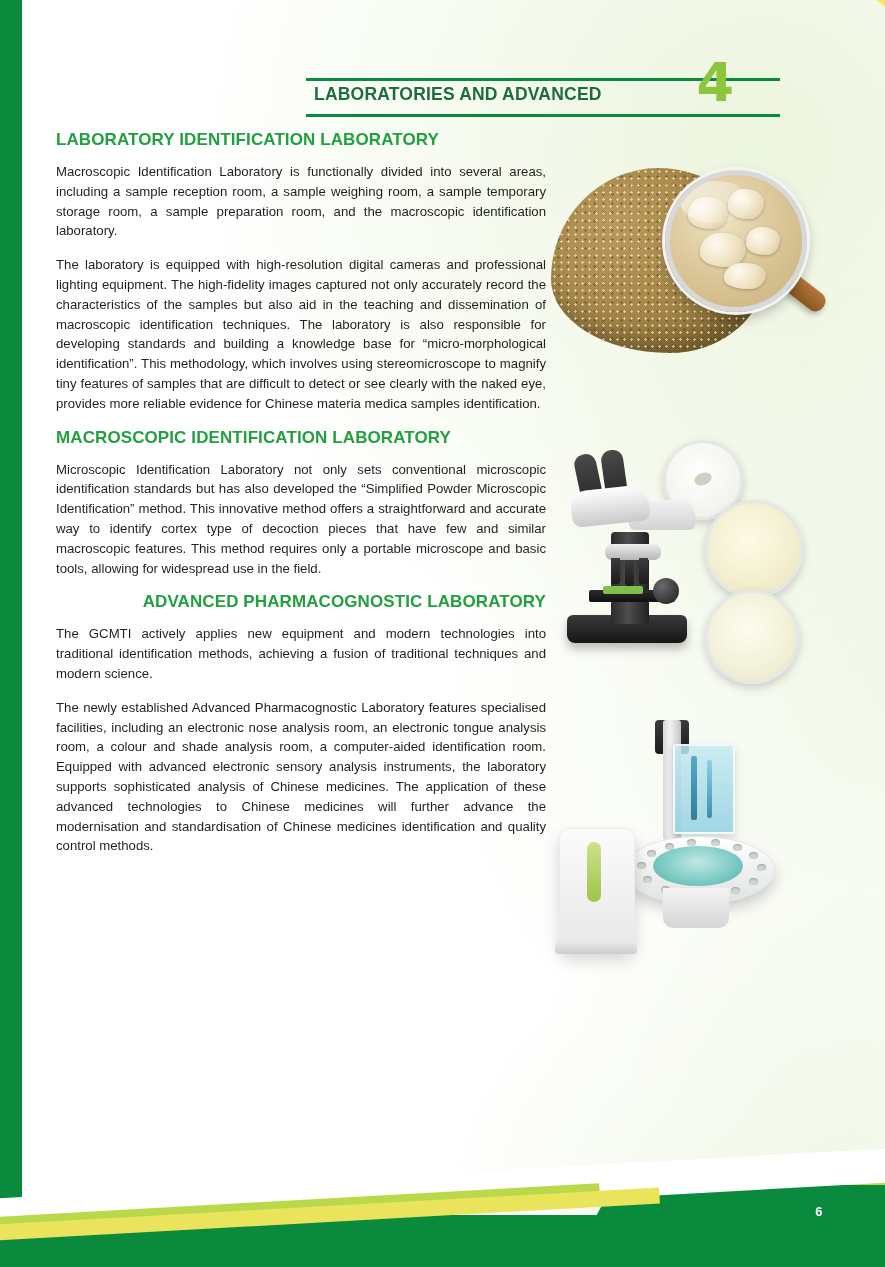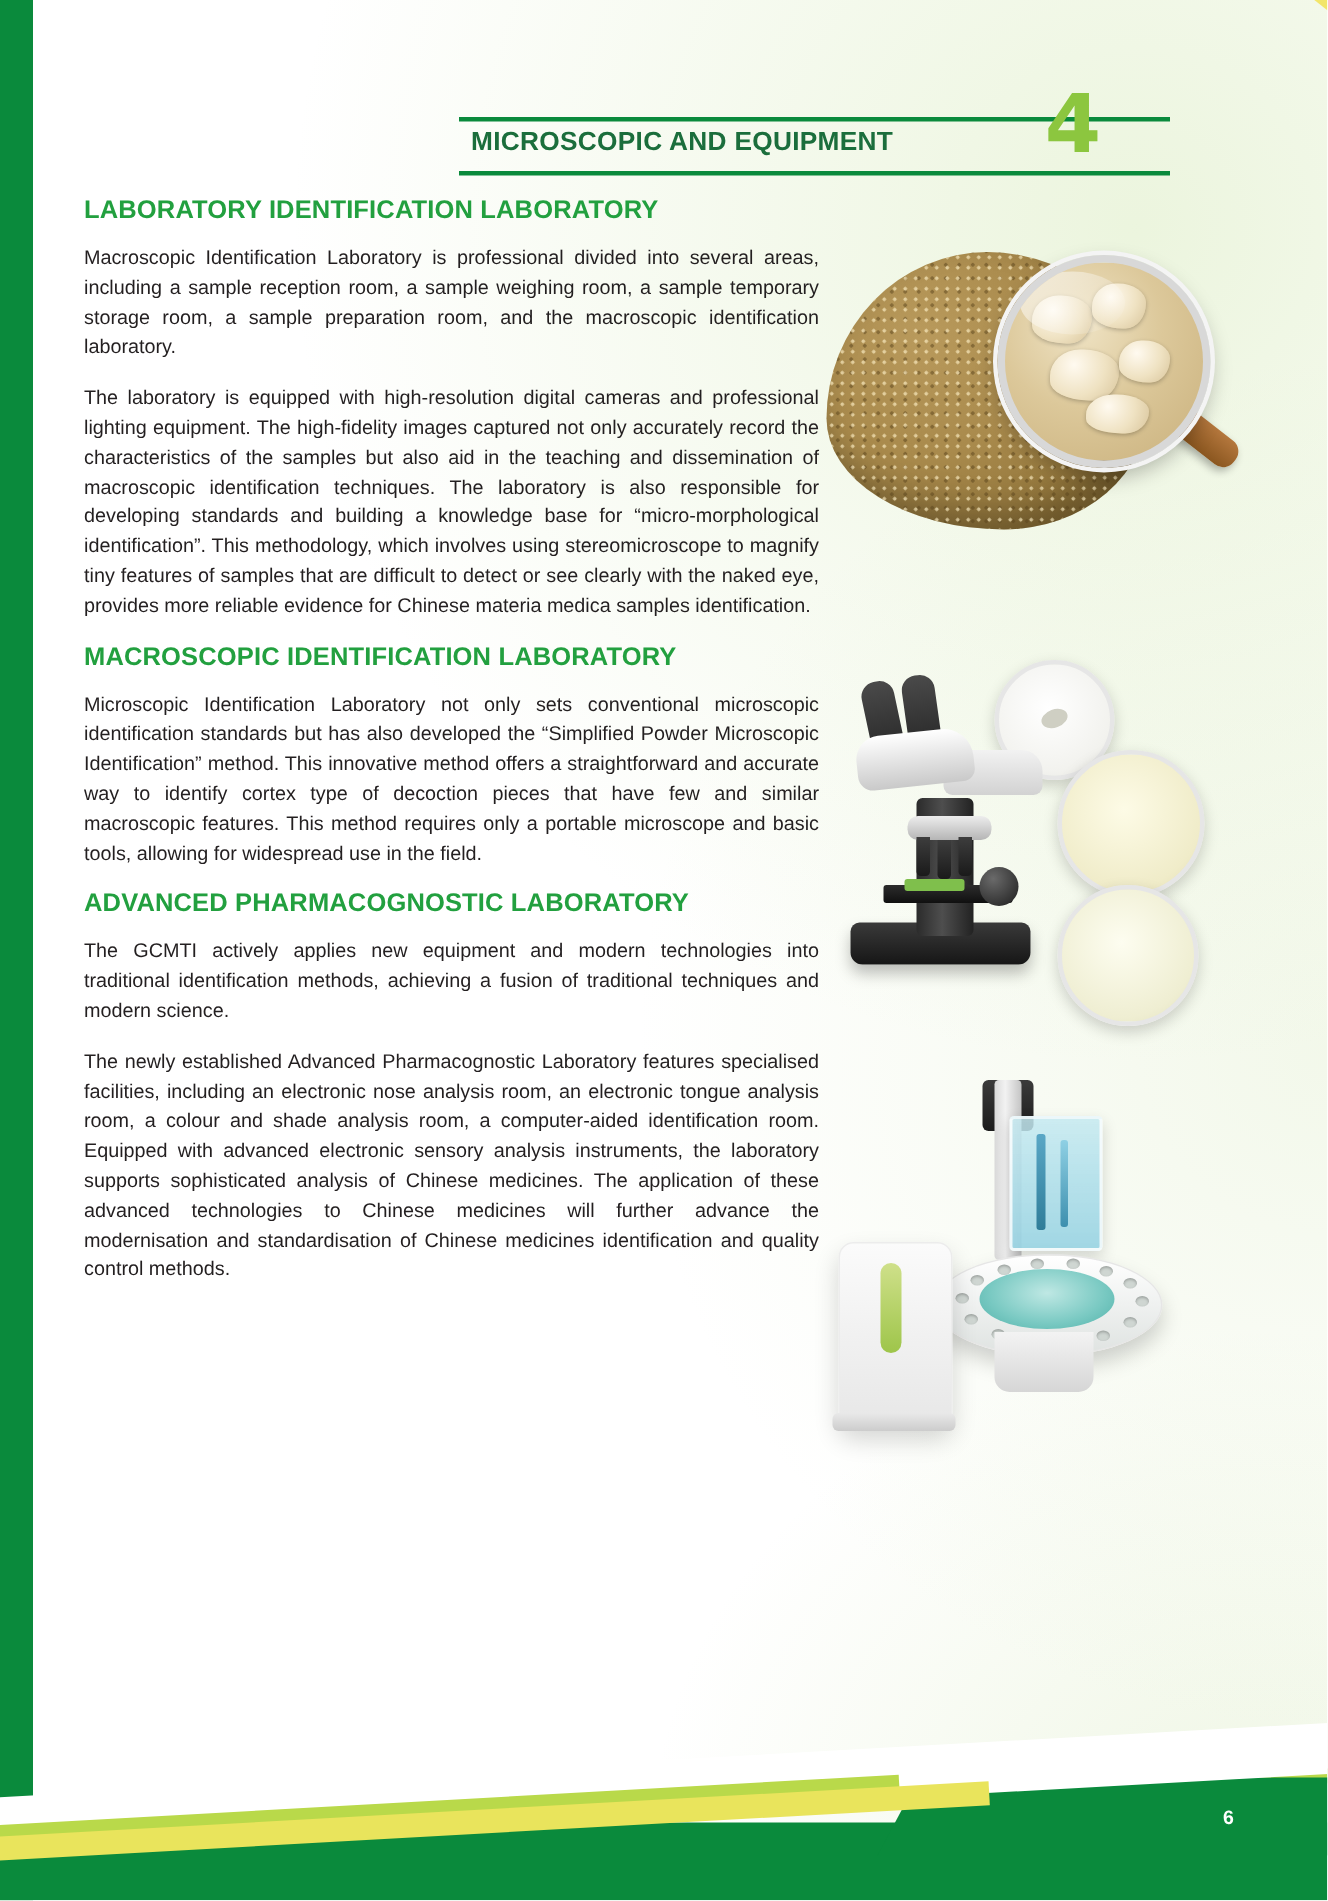--- a/index.html
+++ b/index.html
@@ -205,21 +205,21 @@
     width: 490px;
   }
   h2.section-title {
     margin: 0 0 12px 0;
     font-size: 17px;
     font-weight: bold;
     color: #22a03f;
     letter-spacing: .1px;
   }
   .sec-2 { margin-top: 34px; }
-  .sec-3 { margin-top: 36px; }
+  .sec-3 { margin-top: 36px; text-align: right; }
 
   p.para {
     margin: 0 0 14px 0;
     font-size: 13.2px;
     line-height: 1.50;
     color: #231f20;
     text-align: justify;
     text-justify: inter-word;
   }
   p.para:last-child { margin-bottom: 0; }
@@ -518,29 +518,29 @@
 
   <div class="ribbons">
 
     <div class="ribbon rb3"></div>
     <div class="ribbon rb4"></div>
     <div class="ribbon rb5"></div>
   </div>
 
   <div class="header">
     <div class="header-rule-top"></div>
-    <div class="header-title">MICROSCOPIC AND EQUIPMENT</div>
+    <div class="header-title">LABORATORIES AND ADVANCED</div>
     <div class="header-chapter">4</div>
     <div class="header-rule-bottom"></div>
   </div>
 
   <div class="content">
 
     <h2 class="section-title">LABORATORY IDENTIFICATION LABORATORY</h2>
-    <p class="para">Macroscopic Identification Laboratory is professional divided into several areas, including a sample reception room, a sample weighing room, a sample temporary storage room, a sample preparation room, and the macroscopic identification laboratory.</p>
+    <p class="para">Macroscopic Identification Laboratory is functionally divided into several areas, including a sample reception room, a sample weighing room, a sample temporary storage room, a sample preparation room, and the macroscopic identification laboratory.</p>
     <p class="para">The laboratory is equipped with high-resolution digital cameras and professional lighting equipment. The high-fidelity images captured not only accurately record the characteristics of the samples but also aid in the teaching and dissemination of macroscopic identification techniques. The laboratory is also responsible for developing standards and building a knowledge base for “micro-morphological identification”. This methodology, which involves using stereomicroscope to magnify tiny features of samples that are difficult to detect or see clearly with the naked eye, provides more reliable evidence for Chinese materia medica samples identification.</p>
 
     <h2 class="section-title sec-2">MACROSCOPIC IDENTIFICATION LABORATORY</h2>
     <p class="para">Microscopic Identification Laboratory not only sets conventional microscopic identification standards but has also developed the “Simplified Powder Microscopic Identification” method. This innovative method offers a straightforward and accurate way to identify cortex type of decoction pieces that have few and similar macroscopic features. This method requires only a portable microscope and basic tools, allowing for widespread use in the field.</p>
 
     <h2 class="section-title sec-3">ADVANCED PHARMACOGNOSTIC LABORATORY</h2>
     <p class="para">The GCMTI actively applies new equipment and modern technologies into traditional identification methods, achieving a fusion of traditional techniques and modern science.</p>
     <p class="para">The newly established Advanced Pharmacognostic Laboratory features specialised facilities, including an electronic nose analysis room, an electronic tongue analysis room, a colour and shade analysis room, a computer-aided identification room. Equipped with advanced electronic sensory analysis instruments, the laboratory supports sophisticated analysis of Chinese medicines. The application of these advanced technologies to Chinese medicines will further advance the modernisation and standardisation of Chinese medicines identification and quality control methods.</p>
   </div>
 

